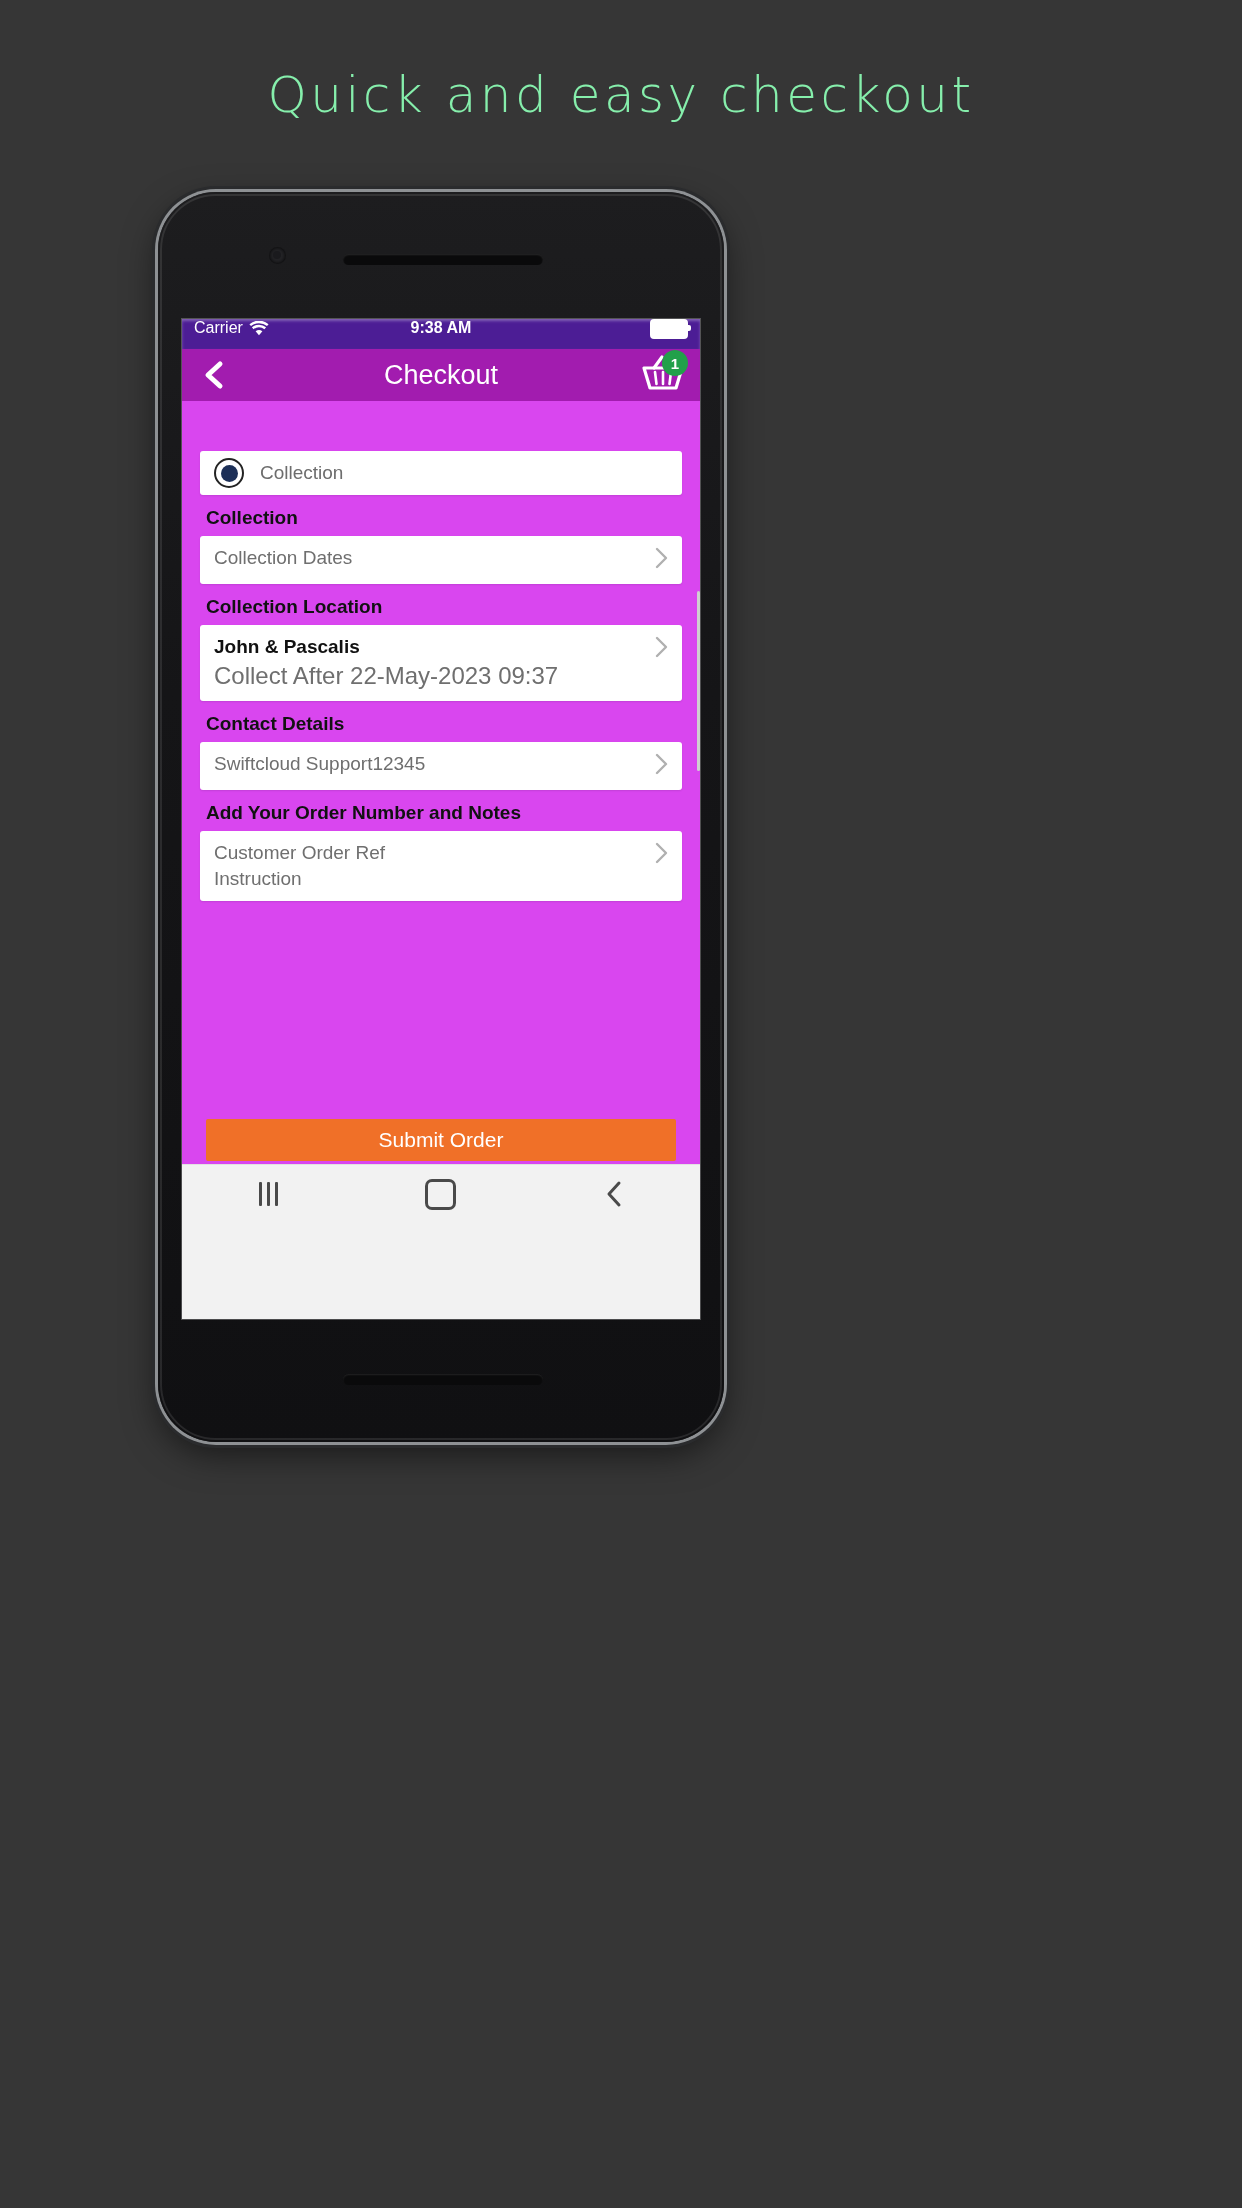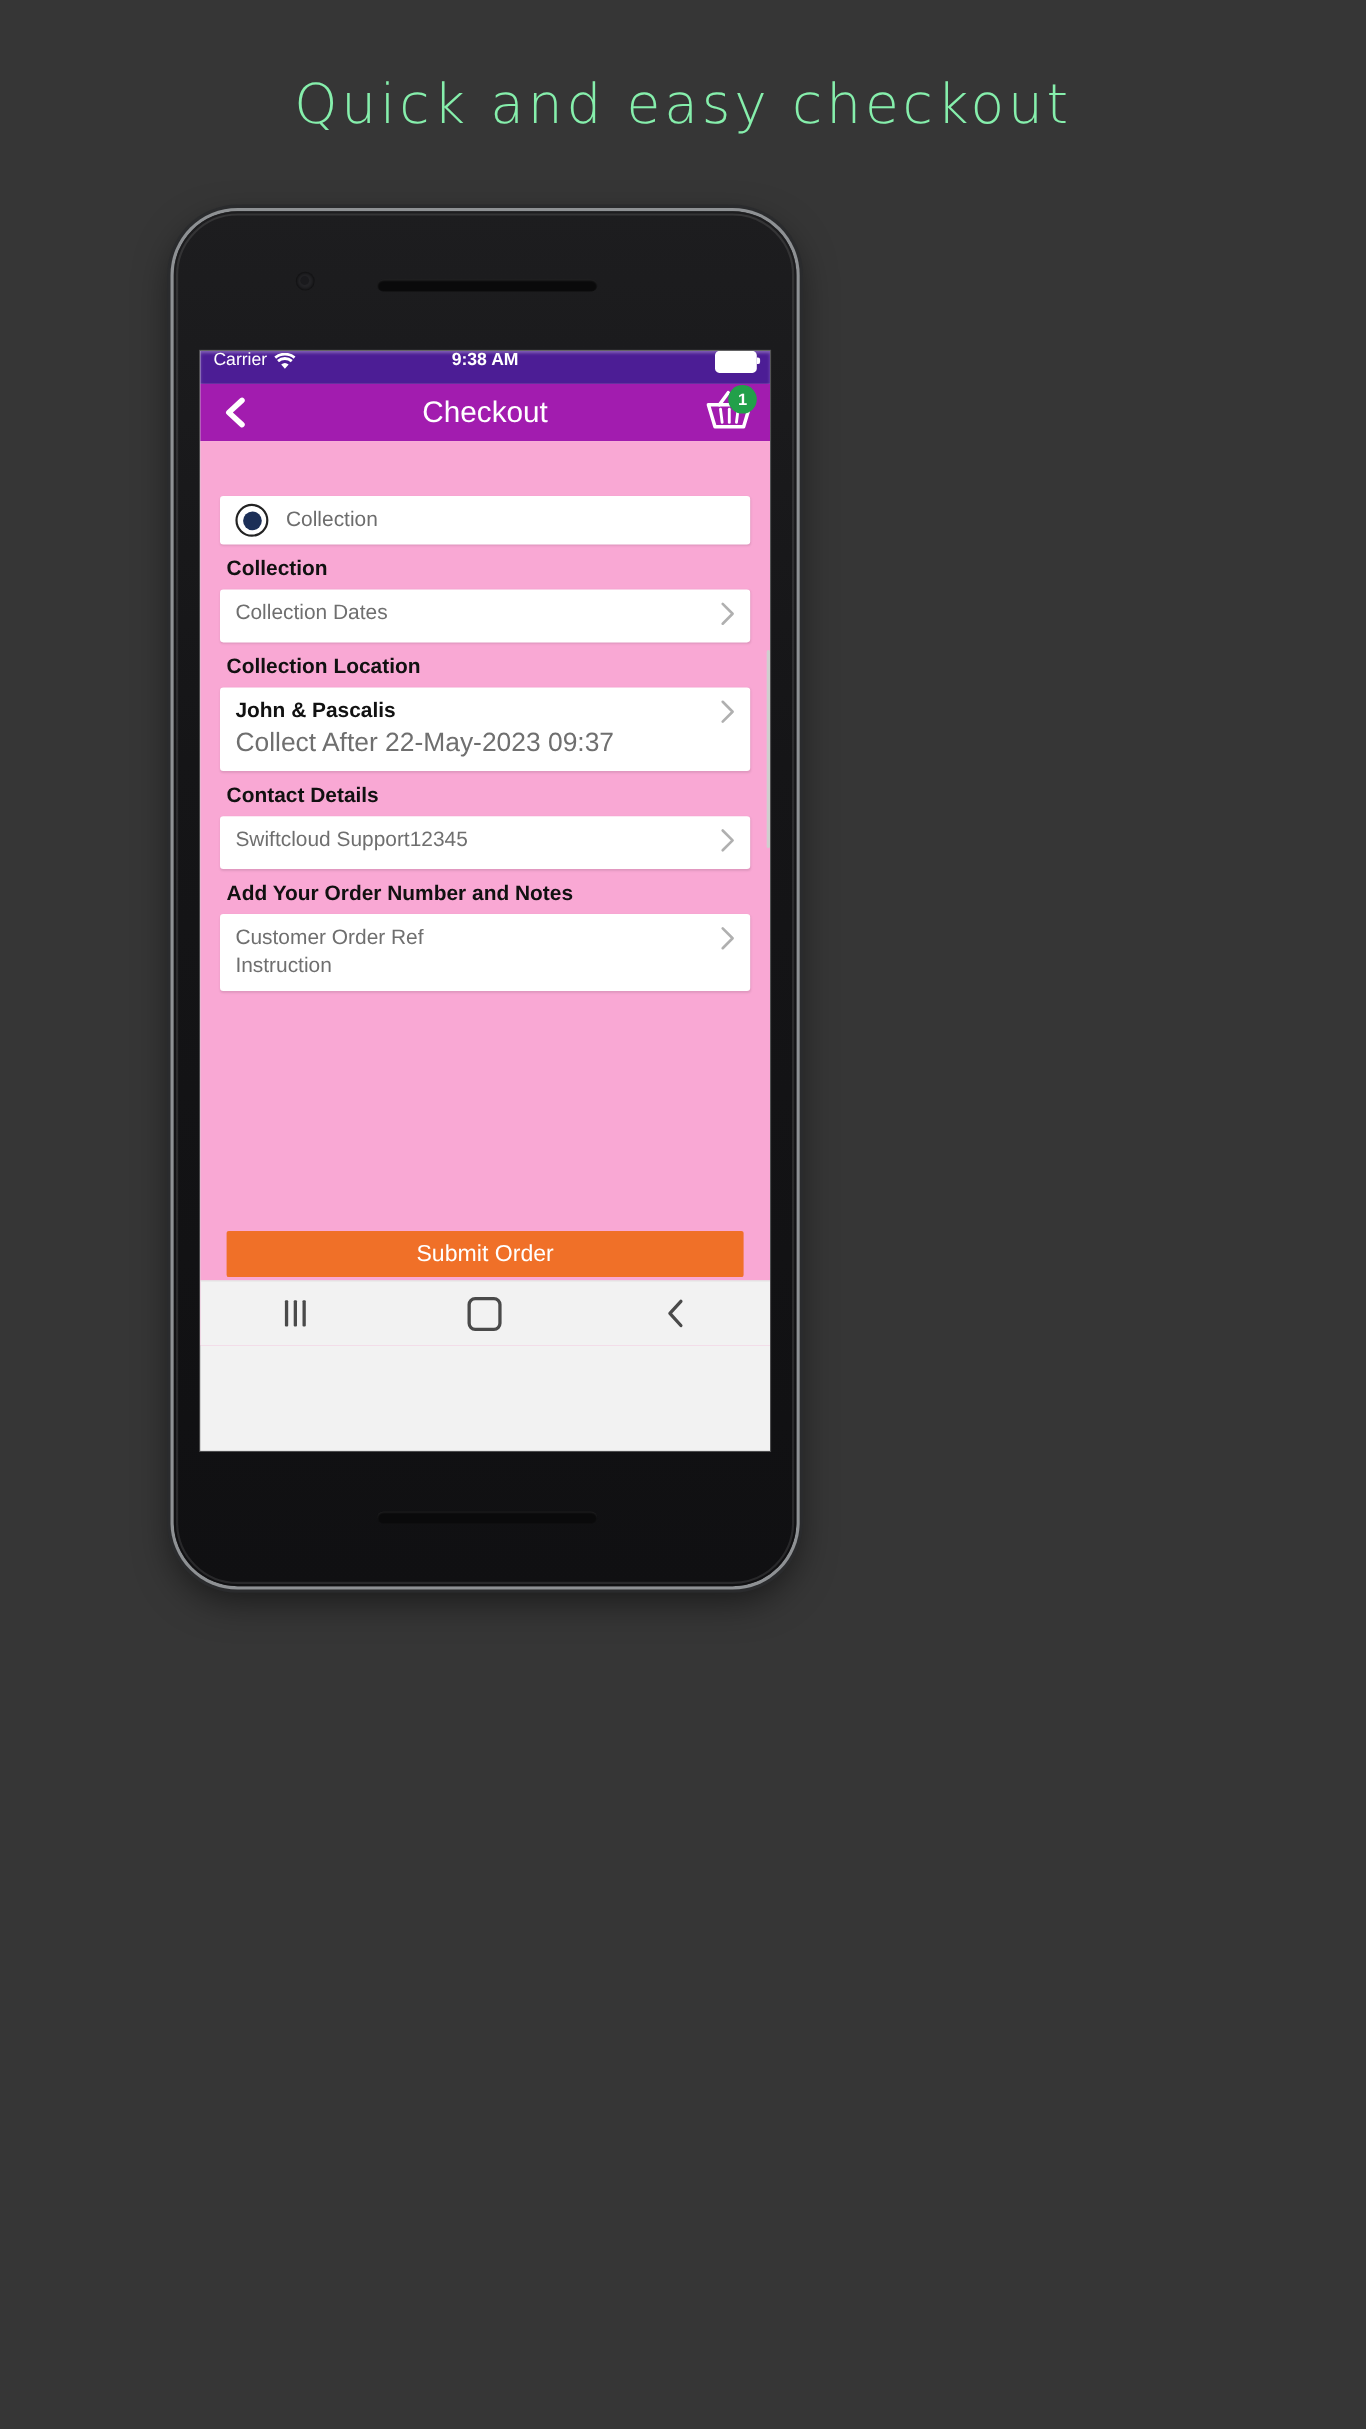--- a/index.html
+++ b/index.html
@@ -69,21 +69,21 @@
     position:absolute;left:0;right:0;text-align:center;
     font-size:27px;font-weight:400;pointer-events:none;
   }
   .cartwrap{margin-left:auto;position:relative;width:46px;height:42px;cursor:pointer;}
   .badge{
     position:absolute;right:-2px;top:-4px;width:26px;height:26px;border-radius:50%;
     background:#22a04a;color:#fff;font-size:15px;font-weight:600;
     display:flex;align-items:center;justify-content:center;
   }
   
-  .content{position:relative;height:822px;background:#f9a8d4;overflow:hidden;}
+  .content{position:relative;height:822px;background:#d946ef;overflow:hidden;}
   .spinner{
     position:absolute;left:239px;top:434px;width:46px;height:46px;opacity:.55;
   }
   .scrollbar{
     position:absolute;right:0;top:190px;width:3px;height:180px;
     background:#cfcfcf;border-radius:2px;
   }
   .pad{padding:0 18px;}
   .gap-top{height:50px;}
   .card{

